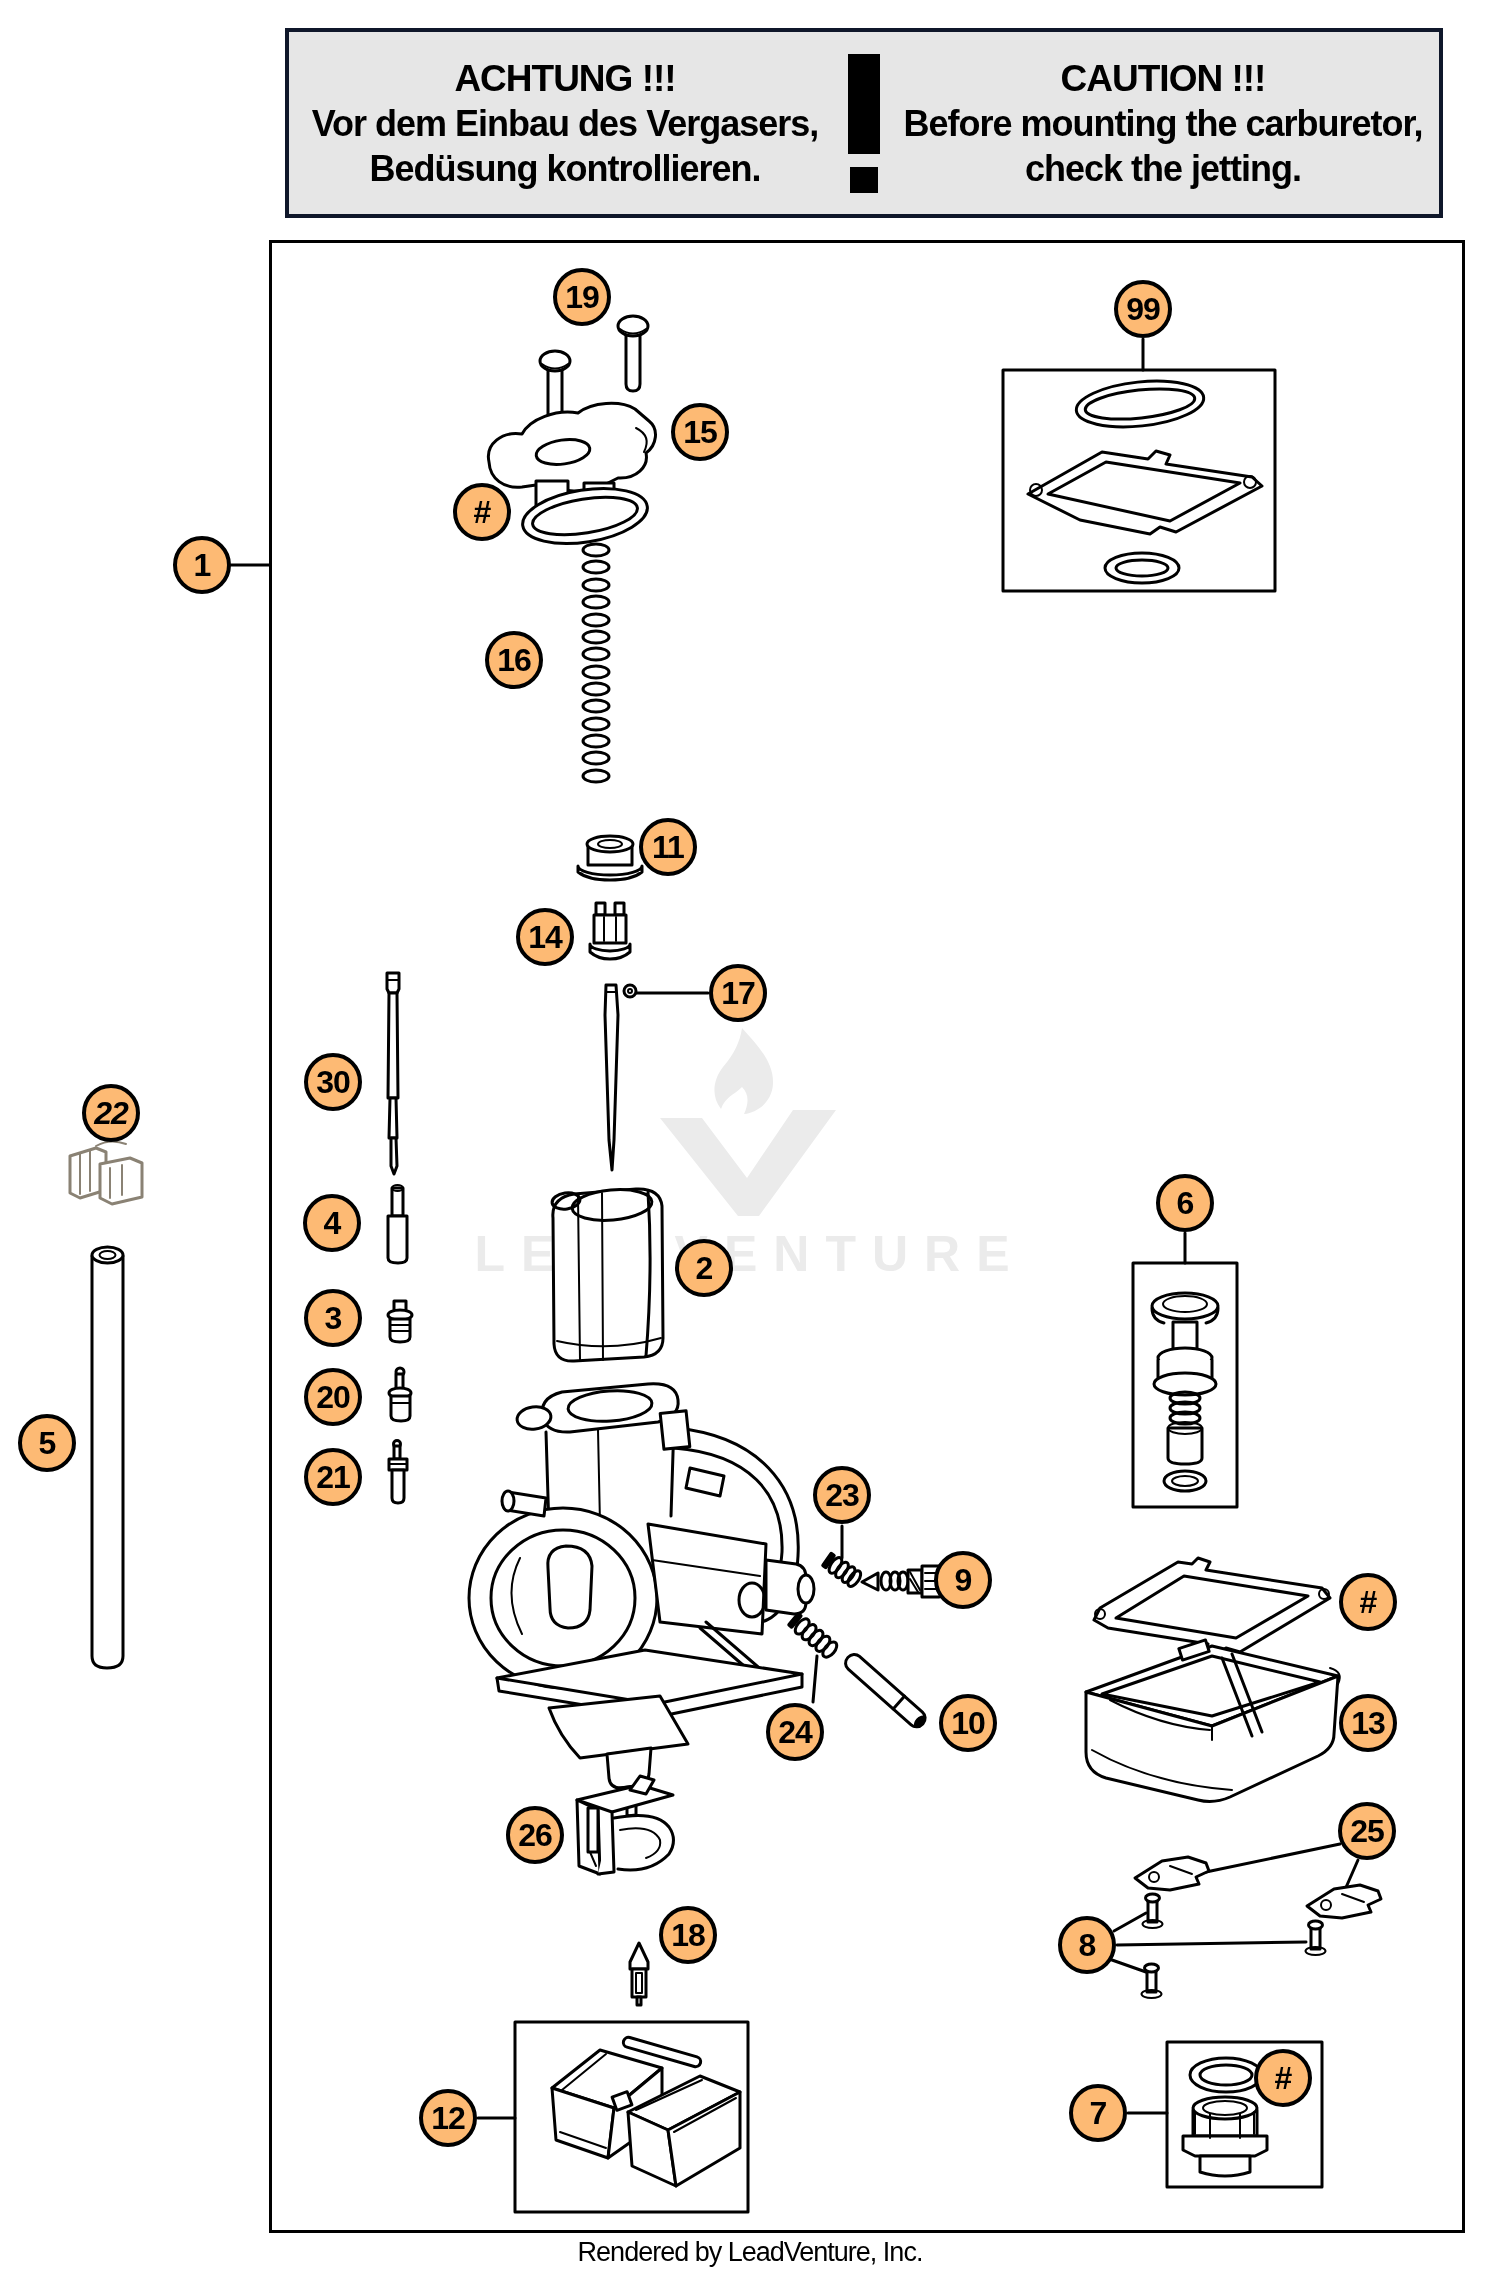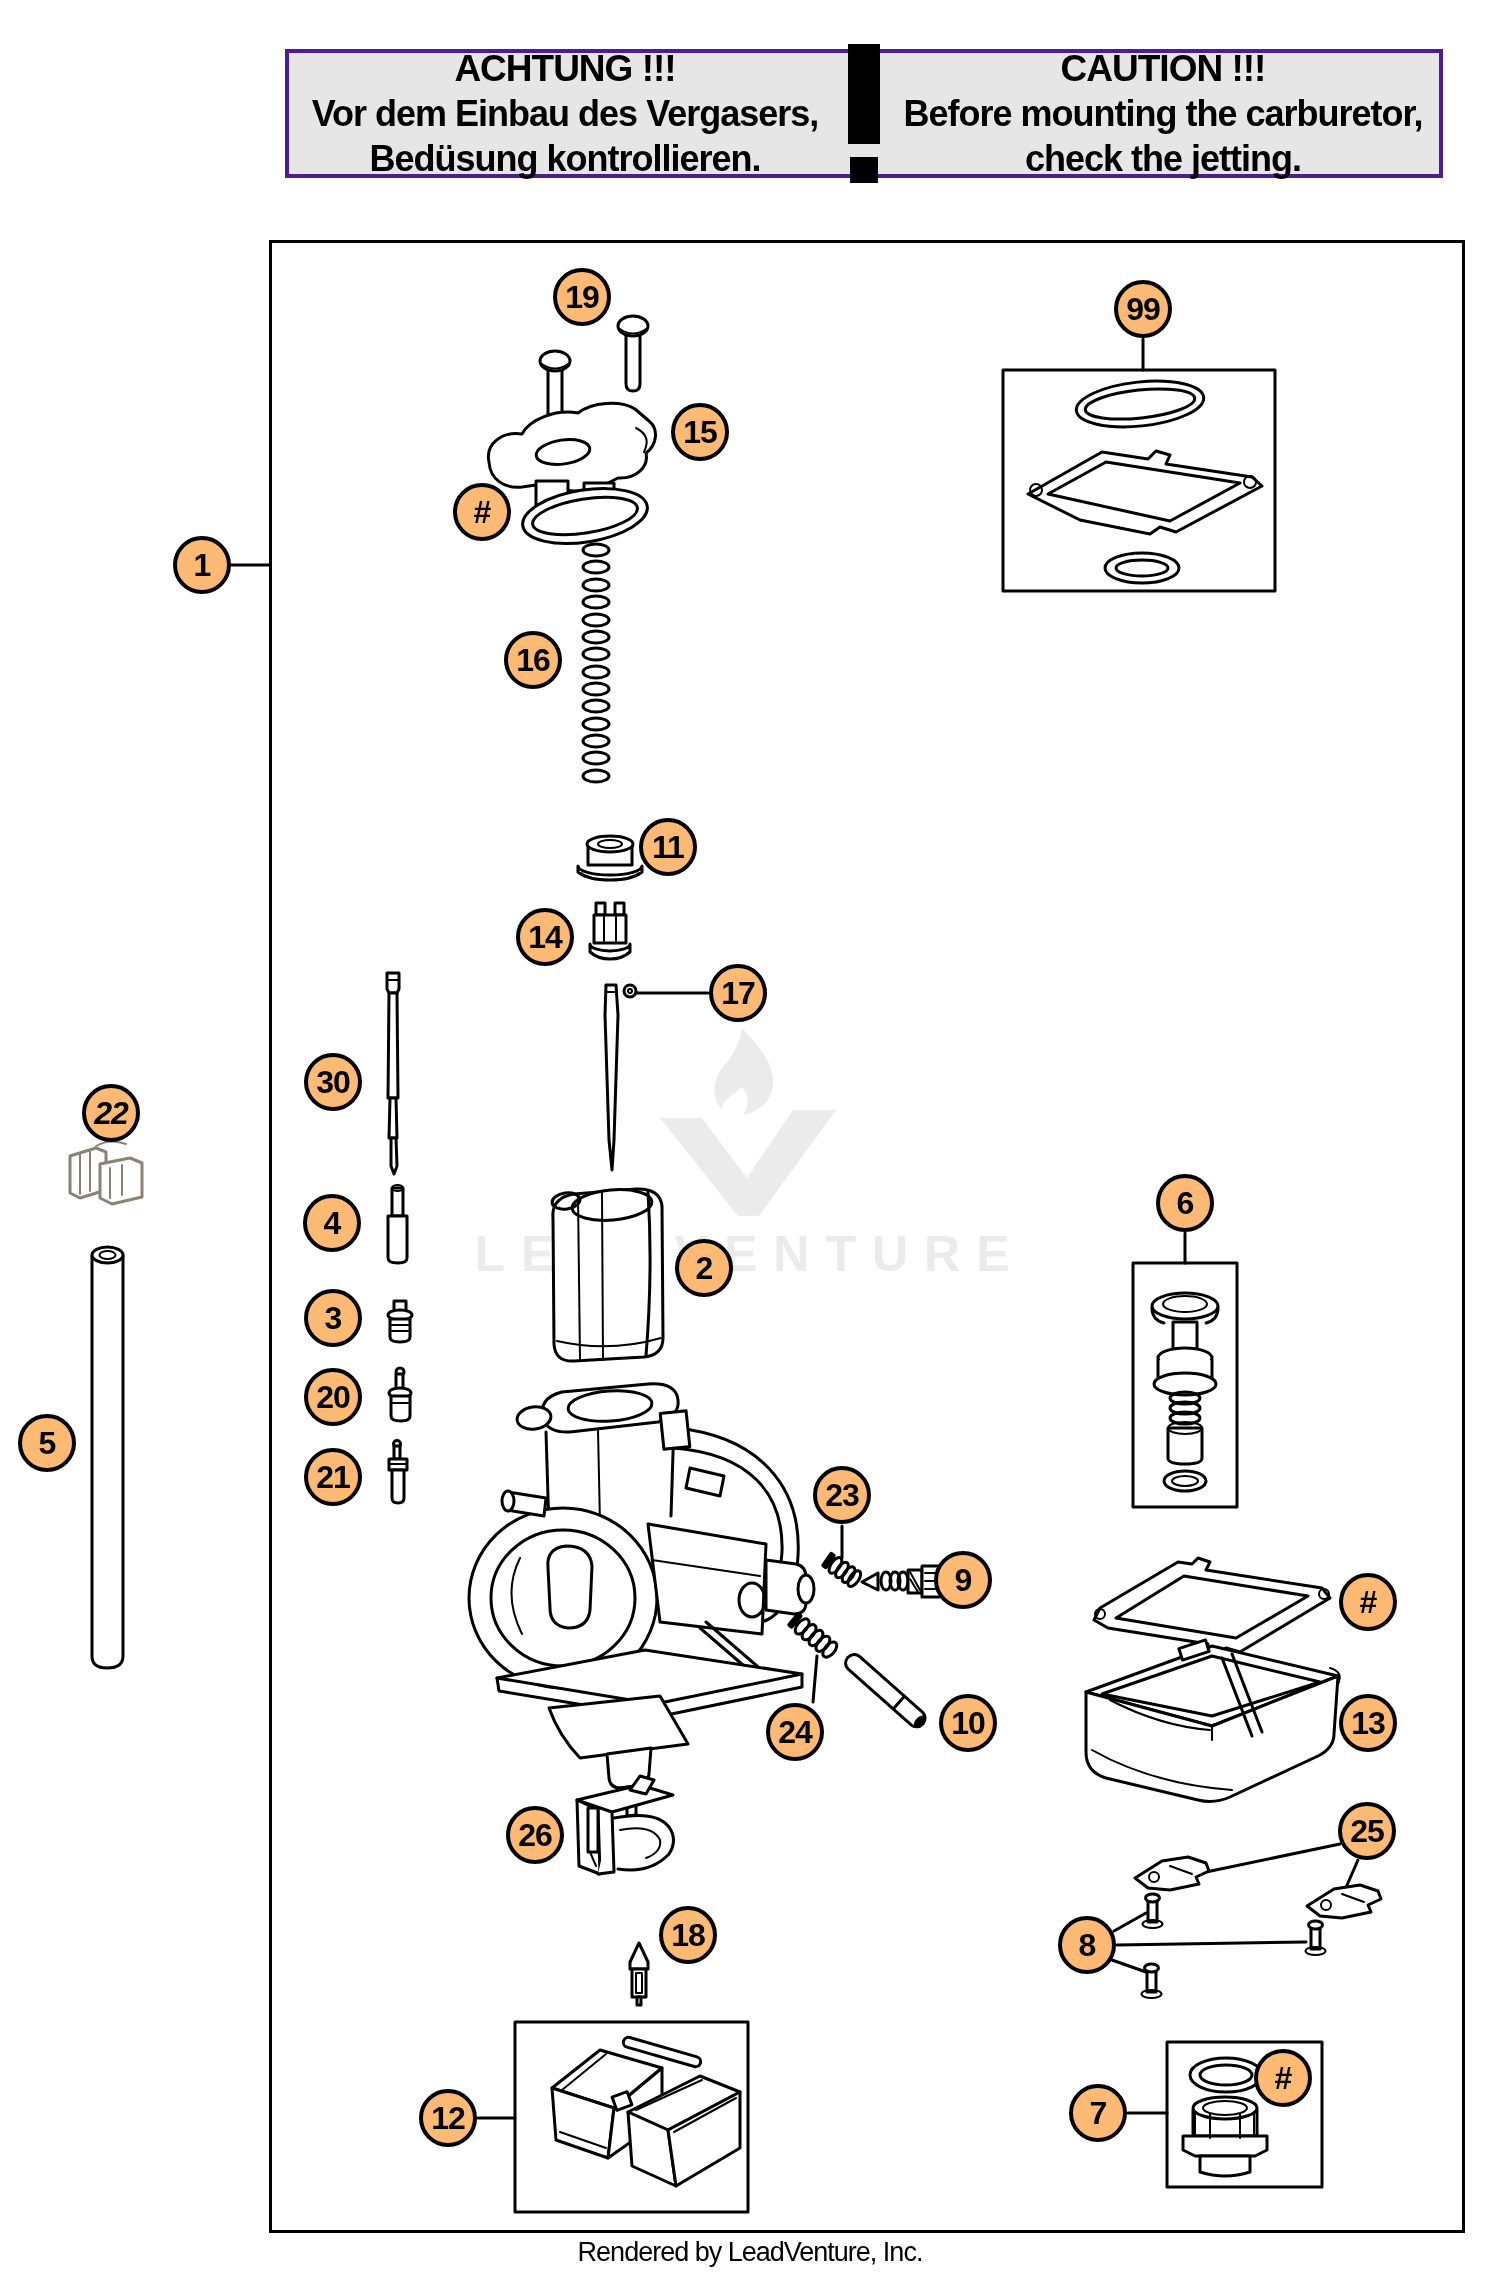--- a/index.html
+++ b/index.html
@@ -1,21 +1,21 @@
 <!DOCTYPE html>
 <html style="--warn-bg: #e6e6e6; --wm: #ebebeb; --gray: #8a8274;"><head>
 <meta charset="utf-8">
 <style>
   html,body{margin:0;padding:0;background:#fff;}
   .page{position:relative;width:1500px;height:2272px;background:#fff;overflow:hidden;
         font-family:"Liberation Sans","DejaVu Sans",sans-serif;color:#000;}
   
-  .warning{position:absolute;left:285px;top:28px;width:1158px;height:129px;
-           background:var(--warn-bg,#e6e6e6);border:4px solid #4c1d95;box-sizing:border-box;
-           display:flex;align-items:center;margin-top:21px;}
+  .warning{position:absolute;left:285px;top:28px;width:1158px;height:190px;
+           background:var(--warn-bg,#e6e6e6);border:4px solid #0f172a;box-sizing:border-box;
+           display:flex;align-items:center;}
   .warn-col{flex:1;text-align:center;font-weight:700;font-size:36px;line-height:45px;letter-spacing:-1px;}
   .warn-title{font-size:37px;}
   .warn-divider{width:46px;display:flex;flex-direction:column;align-items:center;gap:13px;}
   .warn-bar{width:32px;height:100px;background:#000;}
   .warn-dot{width:28px;height:26px;background:#000;}
   
   .frame{position:absolute;left:269px;top:240px;width:1196px;height:1993px;
          border:3px solid #000;box-sizing:border-box;}
   
   .footer{position:absolute;left:0;top:2237px;width:100%;text-align:center;
@@ -411,21 +411,21 @@
       <path class="wf" d="M1200,2156 h50 v16 q-25,8 -50,0 Z"></path>
     </g>
   </svg>
 
   <div id="callout-layer">
       <div class="callout" style="left: 173px; top: 536px;">1</div>
       <div class="callout" style="left: 553px; top: 268px;">19</div>
       <div class="callout" style="left: 1114px; top: 280px;">99</div>
       <div class="callout" style="left: 671px; top: 403px;">15</div>
       <div class="callout" style="left: 453px; top: 483px;">#</div>
-      <div class="callout" style="left: 504px; top: 631px;">16</div>
+      <div class="callout" style="left: 485px; top: 631px;">16</div>
       <div class="callout" style="left: 639px; top: 818px;">11</div>
       <div class="callout" style="left: 516px; top: 908px;">14</div>
       <div class="callout" style="left: 709px; top: 964px;">17</div>
       <div class="callout" style="left: 304px; top: 1053px;">30</div>
       <div class="callout" style="left: 82px; top: 1084px; font-style: italic;">22</div>
       <div class="callout" style="left: 1156px; top: 1174px;">6</div>
       <div class="callout" style="left: 303px; top: 1194px;">4</div>
       <div class="callout" style="left: 675px; top: 1239px;">2</div>
       <div class="callout" style="left: 304px; top: 1289px;">3</div>
       <div class="callout" style="left: 304px; top: 1368px;">20</div>

